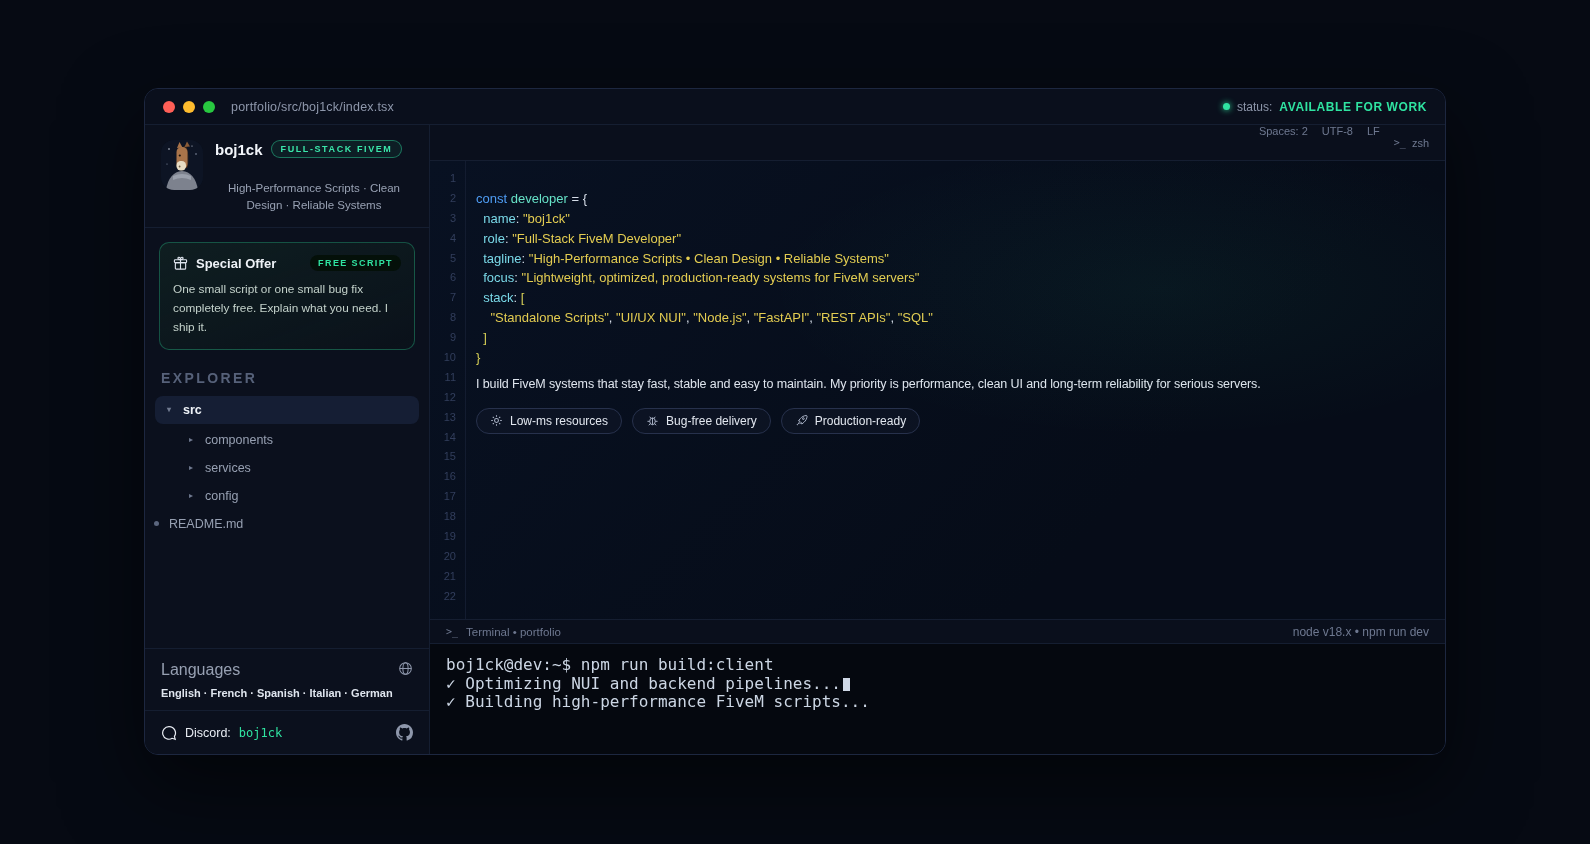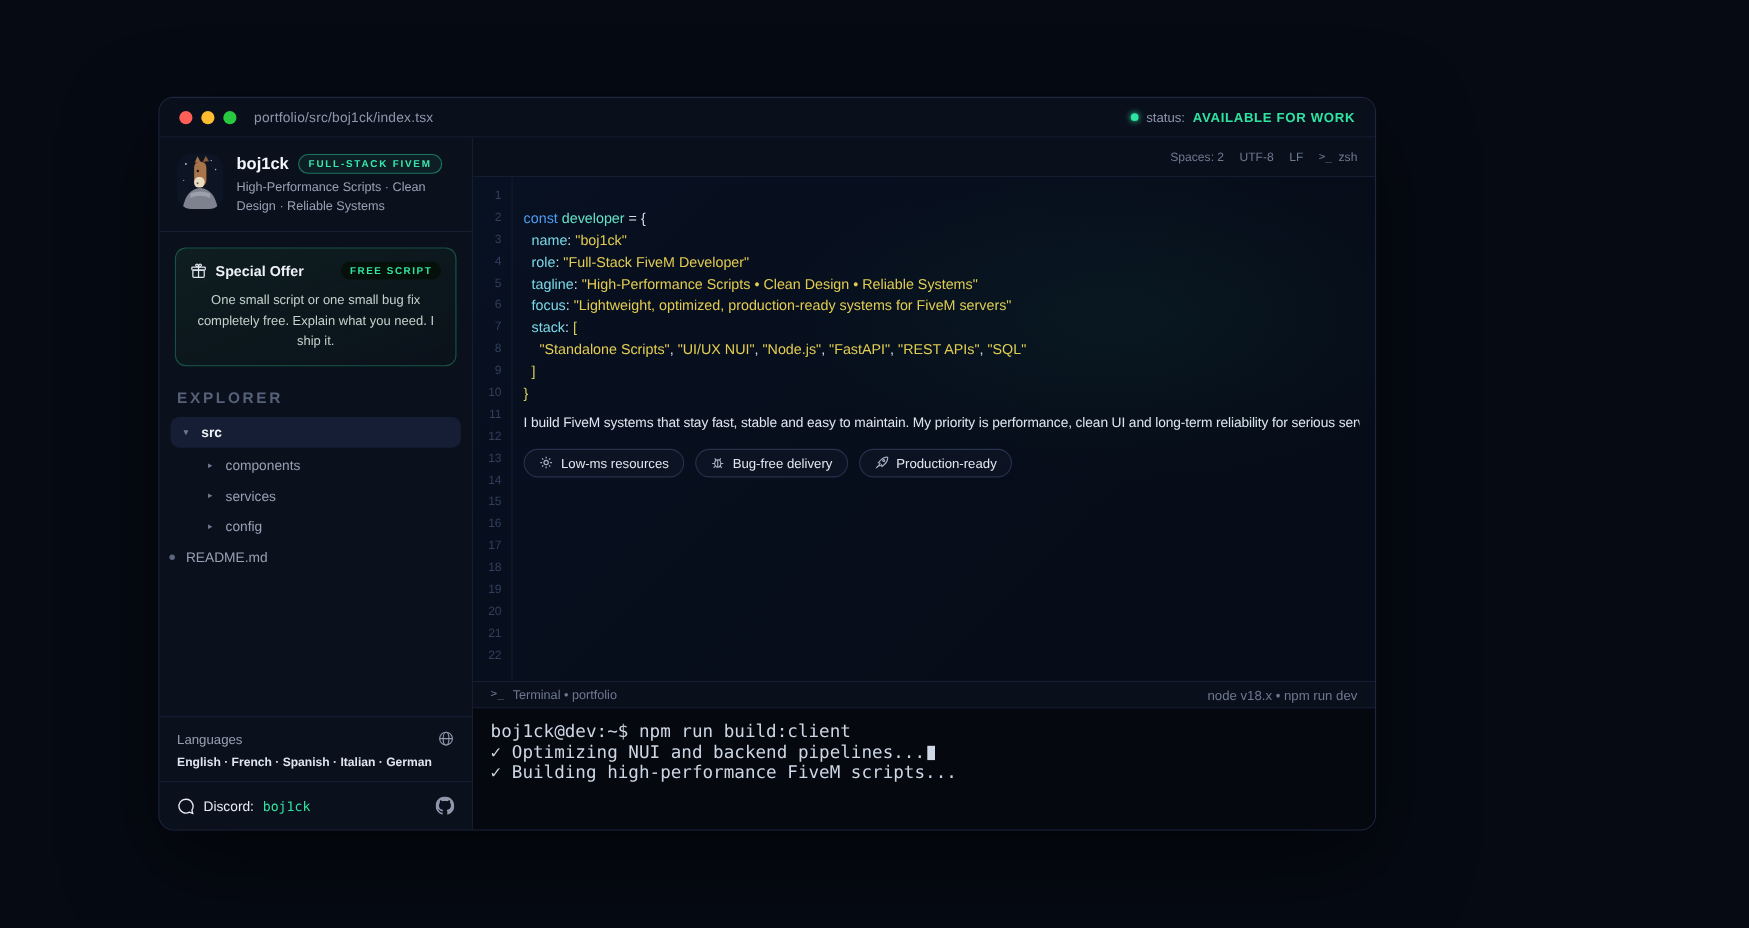--- a/index.html
+++ b/index.html
@@ -3,21 +3,21 @@
 <meta charset="utf-8">
 <style>
   * { margin:0; padding:0; box-sizing:border-box; }
   html,body { width:1590px; height:844px; background:#060a13; overflow:hidden;
     font-family:"Liberation Sans", sans-serif; }
   :root{
     --accent:#2fe3a1; --kw:#4f9df5; --var:#67e3c8; --key:#7ad9e8; --str:#e3cc51;
     --brace:#d5ce56; --plain:#d6dde8; --dim:#8e97ab; --dimmer:#6e7890;
     --border:#151e31; --panel:#0a0f1c;
   }
-  .window{ position:absolute; left:144px; top:88px; width:1107px; height:667px;
+  .window{ position:absolute; left:144px; top:88px; width:1302px; height:667px;
     background:#0a0f1c; border:1px solid #1d2740; border-radius:14px; overflow:hidden;
     box-shadow:0 30px 80px rgba(0,0,0,.55); display:flex; flex-direction:column; }
 
   
   .titlebar{ height:36px; flex:0 0 36px; display:flex; align-items:center;
     padding:0 18px; border-bottom:1px solid var(--border); background:#0a0f1c; }
   .traffic{ display:flex; gap:8px; margin-right:16px; }
   .tl{ width:12px; height:12px; border-radius:50%; display:inline-block; }
   .tl.red{ background:#ff5f57; } .tl.yellow{ background:#febc2e; } .tl.green{ background:#28c840; }
   .title-path{ color:var(--dim); font-size:12.5px; letter-spacing:.2px; }
@@ -34,65 +34,65 @@
     background:#0b101d; display:flex; flex-direction:column; }
   .profile{ display:flex; padding:15px 16px 14px; border-bottom:1px solid var(--border); }
   .avatar{ width:42px; height:50px; flex:0 0 42px; margin-right:12px; border-radius:13px;
     overflow:hidden; background:#0d1424; }
   .profile-info{ min-width:0; }
   .name-row{ display:flex; align-items:center; gap:8px; }
   .name{ color:#f2f5fa; font-size:15px; font-weight:bold; }
   .badge{ border:1px solid rgba(47,227,161,.45); background:rgba(47,227,161,.07);
     color:#3ae6aa; font-size:9px; font-weight:bold; letter-spacing:1.6px;
     padding:3px 9px; border-radius:11px; white-space:nowrap; }
-  .tagline{ margin-top:5px; color:#98a1b3; font-size:11.5px; line-height:1.45; }
+  .tagline{ margin-top:22px; color:#98a1b3; font-size:11.5px; line-height:1.45;text-align:center; }
 
   .offer-card{ margin:14px 14px 4px; border:1px solid rgba(47,227,161,.3); border-radius:10px;
     background:linear-gradient(160deg, rgba(18,42,36,.55), rgba(10,22,22,.30)); padding:12px 13px; }
   .offer-head{ display:flex; align-items:center; gap:8px; }
   .offer-title{ color:#eef2f7; font-size:13px; font-weight:bold; }
   .offer-badge{ margin-left:auto; background:#041009; color:var(--accent); font-size:9px;
     font-weight:bold; letter-spacing:1.4px; padding:3px 8px; border-radius:9px; }
-  .offer-body{ margin-top:9px; color:#c4d2cb; font-size:11.8px; line-height:1.6;text-align:center; }
+  .offer-body{ margin-top:9px; color:#c4d2cb; font-size:11.8px; line-height:1.6; }
 
   .explorer-label{ margin:16px 16px 10px; color:#566179; font-size:14px; font-weight:bold;
     letter-spacing:2.4px; }
   .tree-item{ height:28px; display:flex; align-items:center; gap:10px; font-size:12.5px;
     color:#97a0b2; cursor:default; }
   .tree-item .caret{ font-size:8px; color:#707a90; width:8px; text-align:center; }
   .tree-item.selected{ background:#151e34; border-radius:8px; margin:0 10px 2px;
     padding:0 10px; color:#eef2f7; font-weight:bold; }
   .tree-item.child{ padding-left:42px; }
   .tree-item.file{ padding-left:9px; }
   .tree-item .filedot{ width:5px; height:5px; border-radius:50%; background:#5b667e; }
 
   .spacer{ flex:1; }
   .languages{ border-top:1px solid var(--border); padding:12px 16px 11px; }
-  .lang-head{ display:flex; align-items:flex-end; justify-content:space-between;
-    color:#97a0b2; font-size:12px;gap:40px; }
+  .lang-head{ display:flex; align-items:flex-start; justify-content:space-between;
+    color:#97a0b2; font-size:16px;gap:40px; }
   .lang-value{ margin-top:8px; color:#dfe5ee; font-size:11px; white-space:nowrap; overflow:hidden;font-weight:bold; }
   .discord{ border-top:1px solid var(--border); padding:13px 16px; display:flex;
     align-items:center; gap:8px; }
   .discord-label{ color:#e8ecf3; font-size:12.5px; }
   .discord-value{ color:var(--accent); font-family:"DejaVu Sans Mono", monospace; font-size:12px; }
   .icon{ color:#8e97ab; display:inline-flex; }
   .gh{ margin-left:auto; }
 
   
   .editor{ flex:1; display:flex; flex-direction:column; min-width:0; }
   .tabbar{ height:36px; flex:0 0 36px; border-bottom:1px solid var(--border);
     display:flex; align-items:flex-end; background:#0a0f1c; padding:0 16px 0 10px; }
   .tabs{ display:flex; align-items:flex-end; height:100%; }
   .tab{ display:flex; align-items:center; gap:8px; padding:0 15px; height:36px;
     font-size:12px; color:#6e7890; cursor:pointer; }
   .tab.active{ height:31px; background:#0f1729; border:1px solid #232e4a; border-bottom:none;
     border-radius:9px 9px 4px 4px; color:#eef2f7; font-weight:bold; }
   .tab-dot{ width:5px; height:5px; border-radius:50%; background:#46526e; }
   .tab.active .tab-dot{ background:#7c879e; }
-  .meta{ margin-left:auto; display:flex; align-items:center; gap:14px; height:100%;
+  .meta{ margin-left:auto; display:flex; gap:14px; height:100%;
     color:#6e7890; font-size:11px; }
   .meta .shell{ display:flex; gap:6px; align-items:center; }
   .meta .promptglyph{ font-family:"DejaVu Sans Mono", monospace; font-size:10px; }
 
   .code-area{ flex:1; display:flex; min-height:0; position:relative;
     background:linear-gradient(135deg,#081122 0%, #060c18 70%); }
   .code-area::before{ content:""; position:absolute; inset:0; pointer-events:none;
     background:radial-gradient(ellipse 60% 50% at 72% 28%, rgba(47,227,161,.05), transparent 65%); }
   .gutter{ width:36px; flex:0 0 36px; border-right:1px solid #131c30; padding:8px 9px 0 0;
     text-align:right; color:#323e5c; font-size:11px; }

